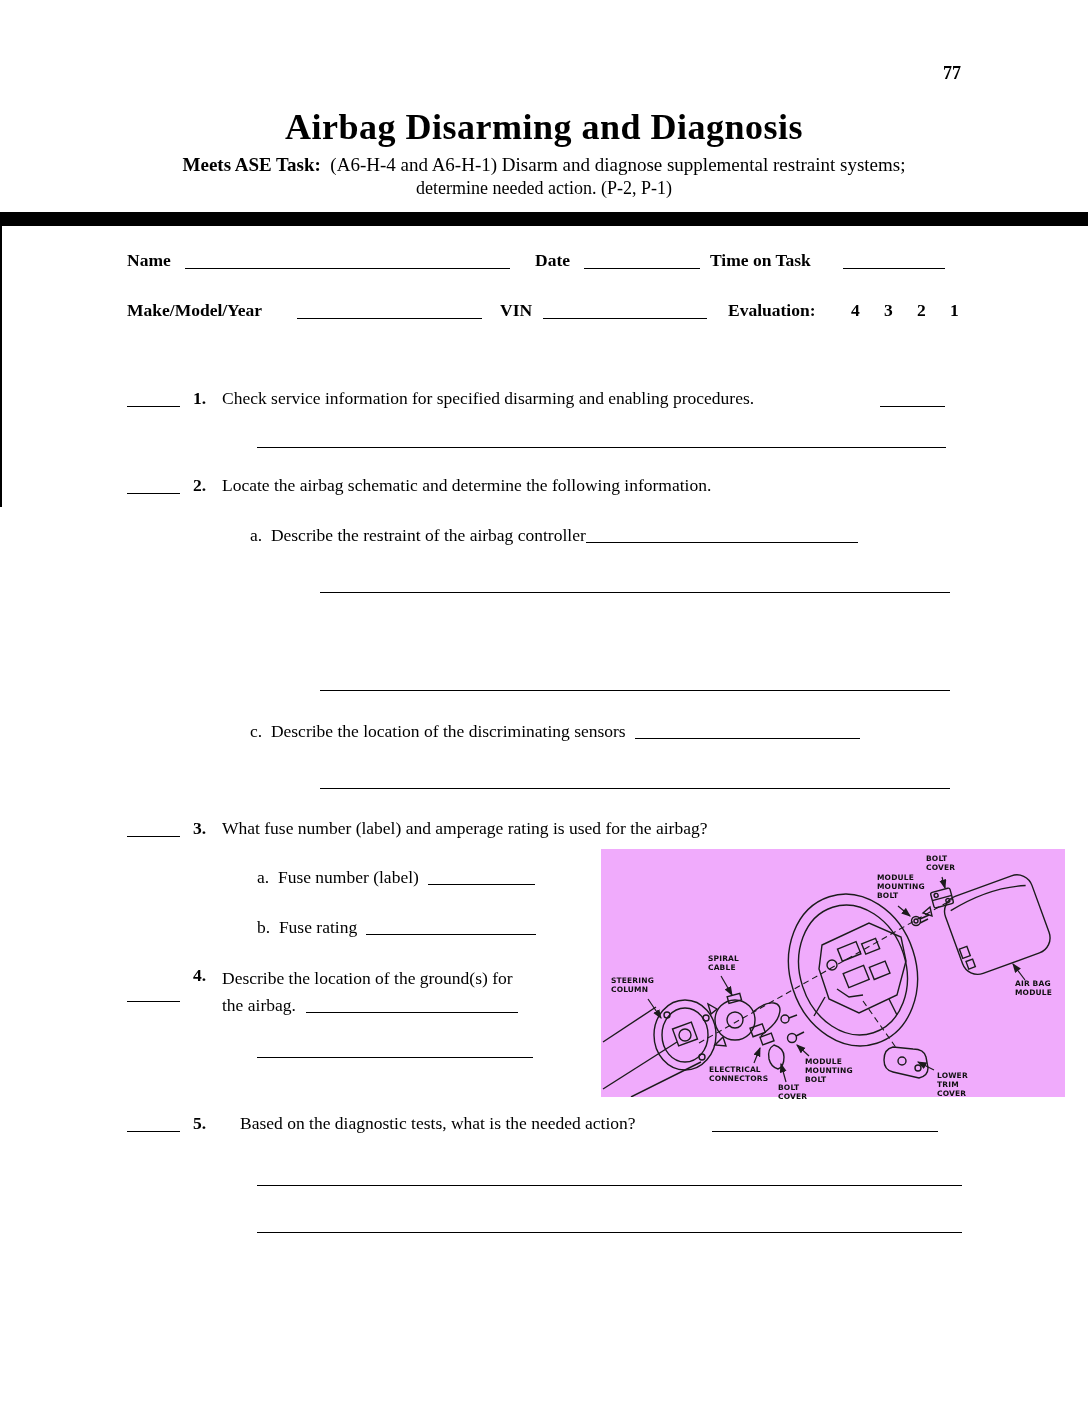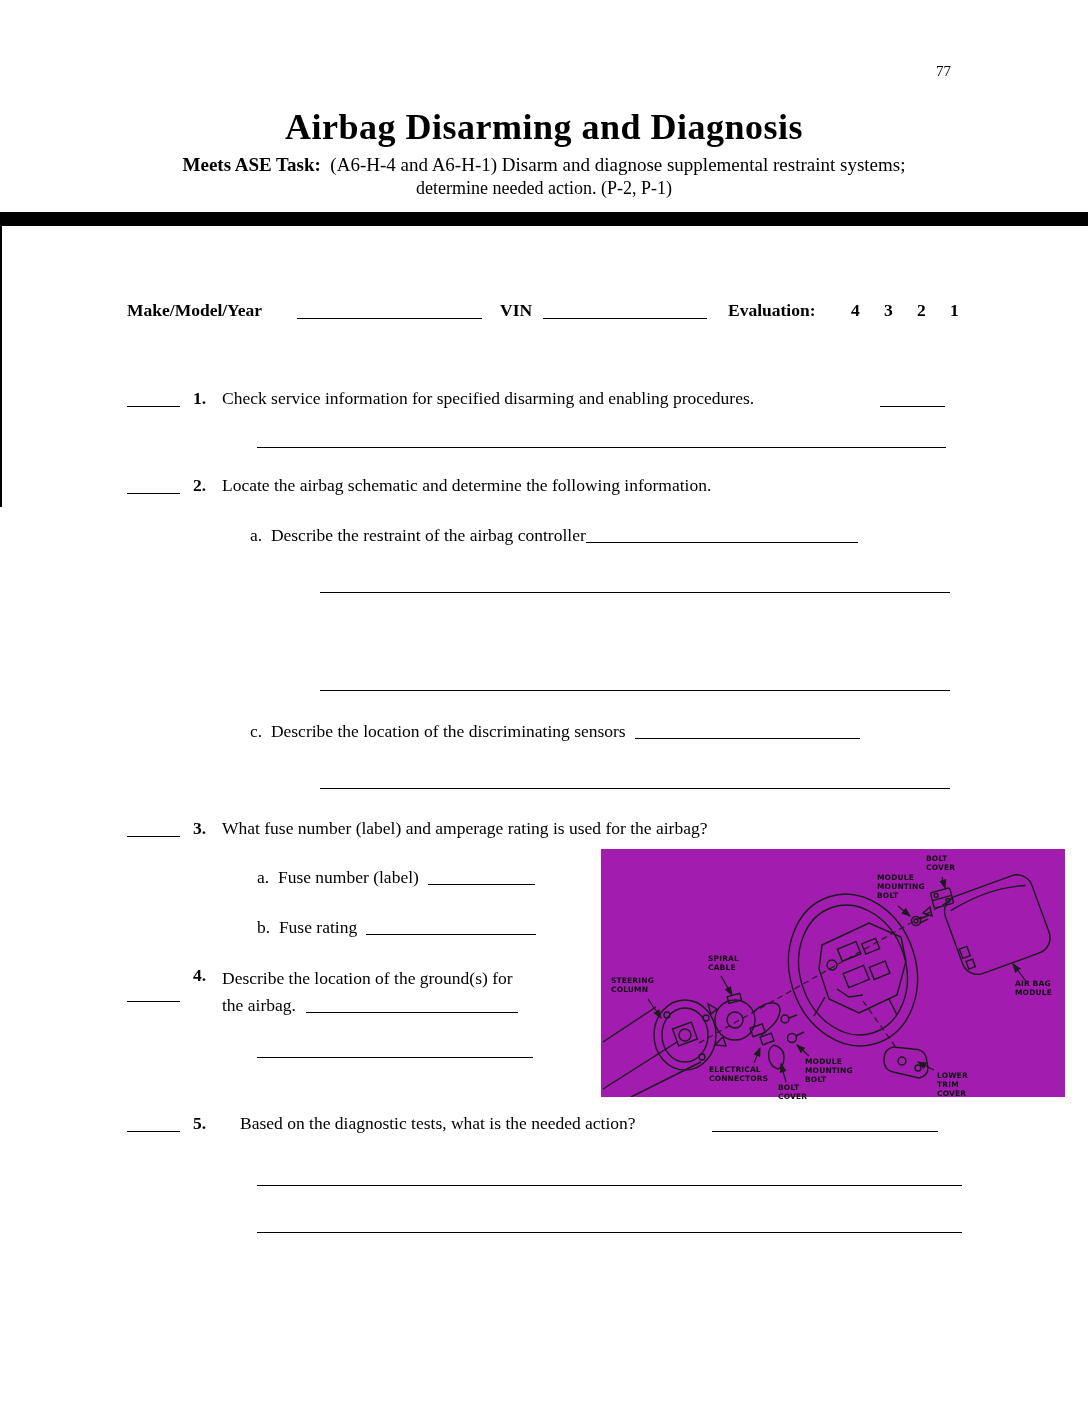--- a/index.html
+++ b/index.html
@@ -1,49 +1,57 @@
 <!DOCTYPE html>
 <html><head>
 <meta charset="utf-8">
 <style>
   html,body{margin:0;padding:0;background:#ffffff;}
   .page{position:relative;width:1088px;height:1408px;background:#ffffff;
         font-family:"Liberation Serif", serif;color:#000;overflow:hidden;}
   .abs{position:absolute;}
   .b{font-weight:bold;}
-  .pageno{font-size:15px;font-weight:normal;}
+  .pageno{font-size:18px;font-weight:bold;margin-left:7px;}
   .title{left:0;right:0;text-align:center;top:106px;font-size:36px;font-weight:bold;letter-spacing:0.5px;}
   .ase1{left:0;right:0;text-align:center;top:154px;font-size:19px;}
   .ase2{left:0;right:0;text-align:center;top:178px;font-size:18px;}
   .bar{left:0;top:212px;width:1088px;height:14px;background:#000;}
   .edgeline{left:0;top:212px;width:2px;height:295px;background:#000;}
   .row{font-size:17.5px;white-space:nowrap;}
   .line{position:absolute;height:20px;border-bottom:1.6px solid #000;}
   .blank{display:inline-block;border-bottom:1.6px solid #000;height:14px;position:relative;top:2px;}
   .num{position:absolute;font-weight:bold;font-size:17.5px;}
   .txt{position:absolute;font-size:17.5px;white-space:nowrap;}
   .wraptxt{position:absolute;font-size:17.5px;line-height:27px;}
   
-  .diagram{position:absolute;left:601px;top:849px;width:464px;height:248px;background:#a21caf;}
+  .diagram{position:absolute;left:601px;top:849px;width:464px;height:248px;background:#f0abfc;}
   .dlabel{position:absolute;font-family:"DejaVu Sans", sans-serif;font-size:7.5px;font-weight:bold;
           line-height:1.2;letter-spacing:0.15px;color:#101010;white-space:pre-line;}
   svg{position:absolute;left:0;top:0;}
 </style>
 </head>
 <body>
 
 <div class="page">
 
   <div class="abs pageno" style="left:936px;top:63px;">77</div>
   <div class="abs title">Airbag Disarming and Diagnosis</div>
   <div class="abs ase1"><span class="b">Meets ASE Task:</span>&nbsp; <span>(A6-H-4 and A6-H-1)  Disarm and diagnose supplemental restraint systems;</span></div>
   <div class="abs ase2">determine needed action.  (P-2, P-1)</div>
   <div class="abs bar"></div>
   <div class="abs edgeline"></div>
 
+  <div class="abs row" style="top:250px;left:0;width:1088px;height:26px;">
+    <span class="abs b" style="left:127px;">Name</span>
+    <span class="abs line" style="left:185px;top:-2px;width:325px;"></span>
+    <span class="abs b" style="left:535px;">Date</span>
+    <span class="abs line" style="left:584px;top:-2px;width:116px;"></span>
+    <span class="abs b" style="left:710px;">Time on Task</span>
+    <span class="abs line" style="left:843px;top:-2px;width:102px;"></span>
+  </div>
   <div class="abs row" style="top:300px;left:0;width:1088px;height:26px;">
     <span class="abs b" style="left:127px;">Make/Model/Year</span>
     <span class="abs line" style="left:297px;top:-2px;width:185px;"></span>
     <span class="abs b" style="left:500px;">VIN</span>
     <span class="abs line" style="left:543px;top:-2px;width:164px;"></span>
     <span class="abs b" style="left:728px;">Evaluation:</span>
     <span class="abs b" style="left:851px;">4</span>
     <span class="abs b" style="left:884px;">3</span>
     <span class="abs b" style="left:917px;">2</span>
     <span class="abs b" style="left:950px;">1</span>

